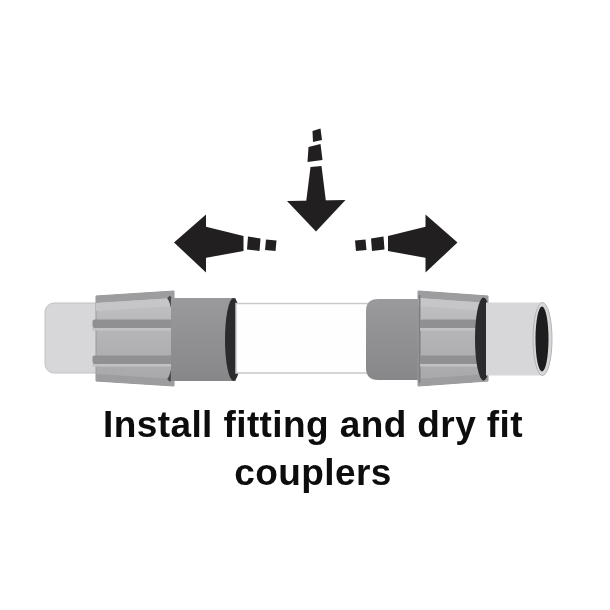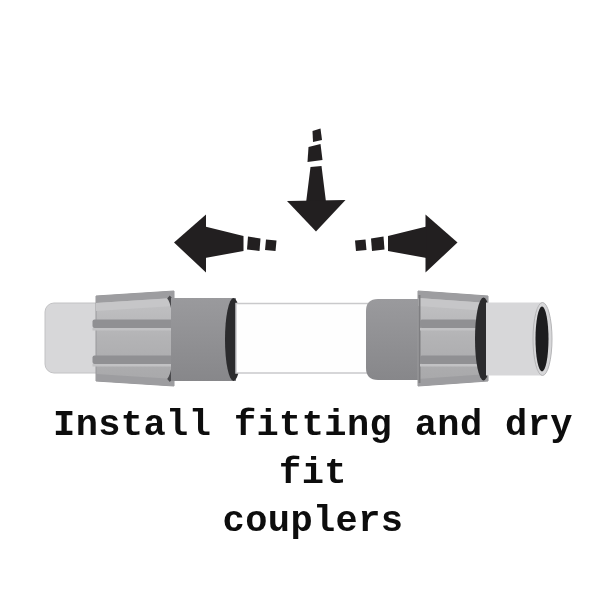--- a/index.html
+++ b/index.html
@@ -2,21 +2,21 @@
 <html><head>
 <meta charset="utf-8">
 <style>
   html, body { margin: 0; padding: 0; }
   body {
     width: 610px; height: 610px;
     background: #ffffff;
     font-family: "Liberation Sans", sans-serif;
     overflow: hidden;
   }
-  .stage { position: relative; width: 610px; height: 560px; background: #ffffff; font-family: Liberation Mono, monospace; }
+  .stage { position: relative; width: 610px; height: 560px; background: #ffffff; }
   svg.canvas { position: absolute; left: 0; top: 0; }
   .caption {
     position: absolute;
     top: 401px;
     left: 0;
     width: 610px;
     text-align: center;
     transform: translateX(8px);
     font-weight: bold;
     font-size: 37px;

